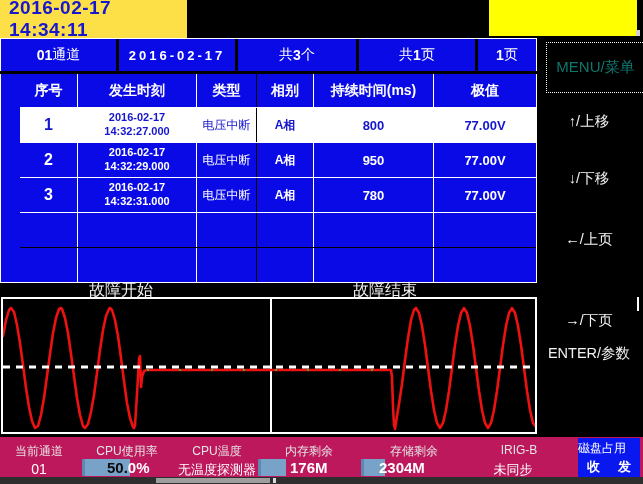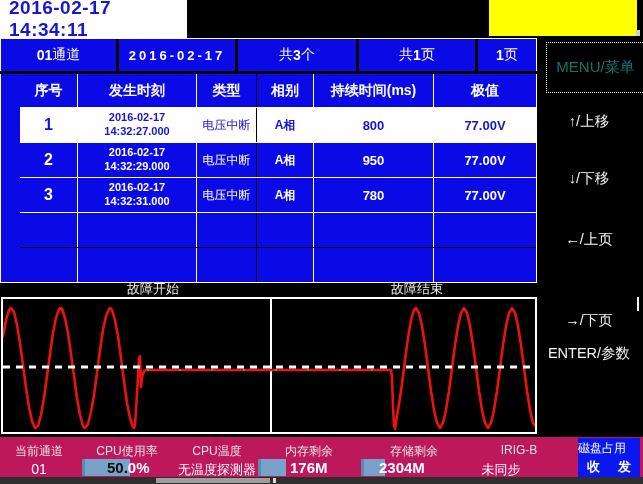--- a/index.html
+++ b/index.html
@@ -1,20 +1,20 @@
 <!DOCTYPE html>
 <html><head>
 <meta charset="utf-8">
 <style>
   html,body{margin:0;padding:0;background:#000;}
   .screen{position:relative;width:643px;height:484px;background:#000;overflow:hidden;
           font-family:"Liberation Sans","DejaVu Sans",sans-serif;}
 
   
-  .topbar-left{position:absolute;left:0;top:0;width:187px;height:38px;background:#ffffff;
+  .topbar-left{position:absolute;left:0;top:0;width:187px;height:38px;background:#fde047;
                display:flex;align-items:center;padding-left:9px;box-sizing:border-box;justify-content:center;}
   .topbar-left span{color:#1717cd;font-size:19px;font-weight:bold;letter-spacing:0.5px;}
   .topbar-right{position:absolute;left:489px;top:0;width:148px;height:36px;background:#ffff00;}
   .edge-mark-top{position:absolute;left:636px;top:30px;width:4px;height:13px;background:#cfcfcf;}
 
   
   .table-wrap{position:absolute;left:0;top:38px;width:537px;}
   .info-bar{display:flex;height:33px;background:#0a0ae6;border:1px solid #fff;border-bottom:none;box-sizing:border-box;}
   .info-cell{display:flex;align-items:center;justify-content:center;color:#fff;
              border-right:3px solid #000;box-sizing:border-box;font-size:14px;}
@@ -38,21 +38,21 @@
   .drow .c-no{font-size:16px;font-weight:bold;}
   .drow .c-time{font-size:11px;font-weight:bold;}
   .drow .c-type{font-size:12px;}
   .drow .c-phase{font-size:12px;font-weight:bold;}
   .drow .c-dur,.drow .c-peak{font-size:13px;font-weight:bold;}
   .drow.selected{background:#fff;}
   .drow.selected .cell{color:#1515cf;border-right-color:#fff;}
   .drow.selected .c-type{border-right-color:#000;}
 
   
-  .wave-label{position:absolute;top:280px;width:90px;text-align:right;color:#efefef;font-size:13px;}
+  .wave-label{position:absolute;top:280px;width:90px;text-align:left;color:#efefef;font-size:16px;}
   .wl-start{left:89px;} .wl-end{left:353px;}
 
   
   .wave-box{position:absolute;left:1px;top:297px;width:536px;height:137px;
             border:2px solid #fff;box-sizing:border-box;background:#000;}
   .wave-box svg{display:block;width:100%;height:100%;}
 
   
   .sidebar{position:absolute;left:537px;top:36px;width:106px;height:401px;background:#000;}
   .menu-btn{position:absolute;left:9px;top:6px;width:97px;height:49px;border:1px dotted #fff;
@@ -71,21 +71,21 @@
   .cpu-bar{position:absolute;left:0;top:0;width:48px;height:17px;background:#78a2c8;border-left:3px solid #5d88b0;box-sizing:border-box;}
   .cpu-text{position:absolute;left:25px;top:0px;font-size:15px;font-weight:bold;white-space:nowrap;}
   .cpu-on{color:#0c0c0c;} .cpu-off{color:#fff;}
   .l-temp{left:177px;width:80px;} .v-temp{left:165px;width:104px;font-size:13px;}
   .l-mem{left:269px;width:80px;}
   .mem-bar{position:absolute;left:258px;top:22px;width:28px;height:17px;background:#78a2c8;border-left:3px solid #5d88b0;box-sizing:border-box;}
   .v-mem{left:290px;width:60px;top:22px;font-size:15px;font-weight:bold;text-align:left;}
   .l-sto{left:374px;width:80px;}
   .sto-bar{position:absolute;left:361px;top:22px;width:24px;height:17px;background:#78a2c8;border-left:3px solid #5d88b0;box-sizing:border-box;}
   .v-sto{left:379px;width:70px;top:22px;font-size:15px;font-weight:bold;text-align:left;}
-  .l-irig{left:479px;width:80px;} .v-irig{left:461px;width:80px;font-size:13px;}
+  .l-irig{left:479px;width:80px;} .v-irig{left:473px;width:80px;font-size:13px;}
   .disk-box{position:absolute;left:578px;top:1px;width:62px;height:40px;background:#0a18f0;
             display:flex;flex-direction:column;justify-content:space-evenly;}
   .disk-title{color:#fff;font-size:12px;text-align:left;}
   .disk-rxtx{display:flex;justify-content:space-around;color:#fff;font-size:13px;font-weight:600;}
 
   
   .bottom-strip{position:absolute;left:0;top:477px;width:643px;height:7px;background:#2e2e2e;}
   .bs-light{position:absolute;left:156px;top:1px;width:114px;height:5px;background:#9e9e9e;}
   .bs-tick{position:absolute;left:273px;top:1px;width:3px;height:5px;background:#d8d8d8;}
 </style>

